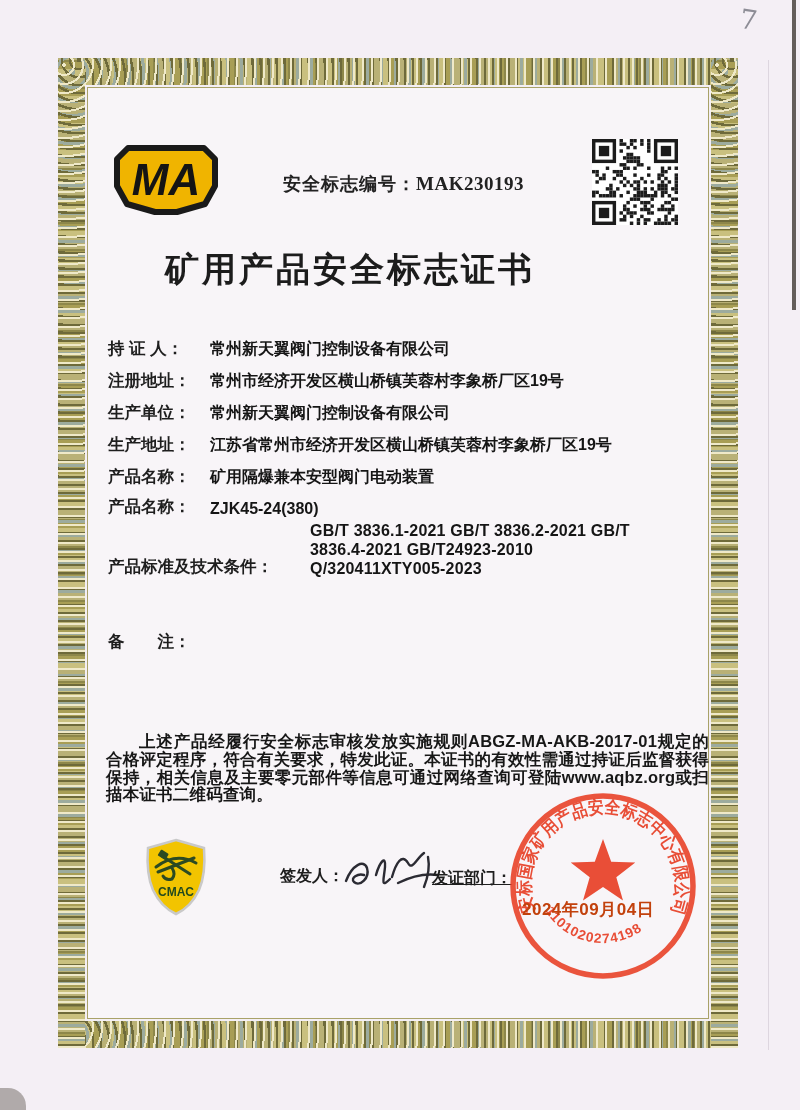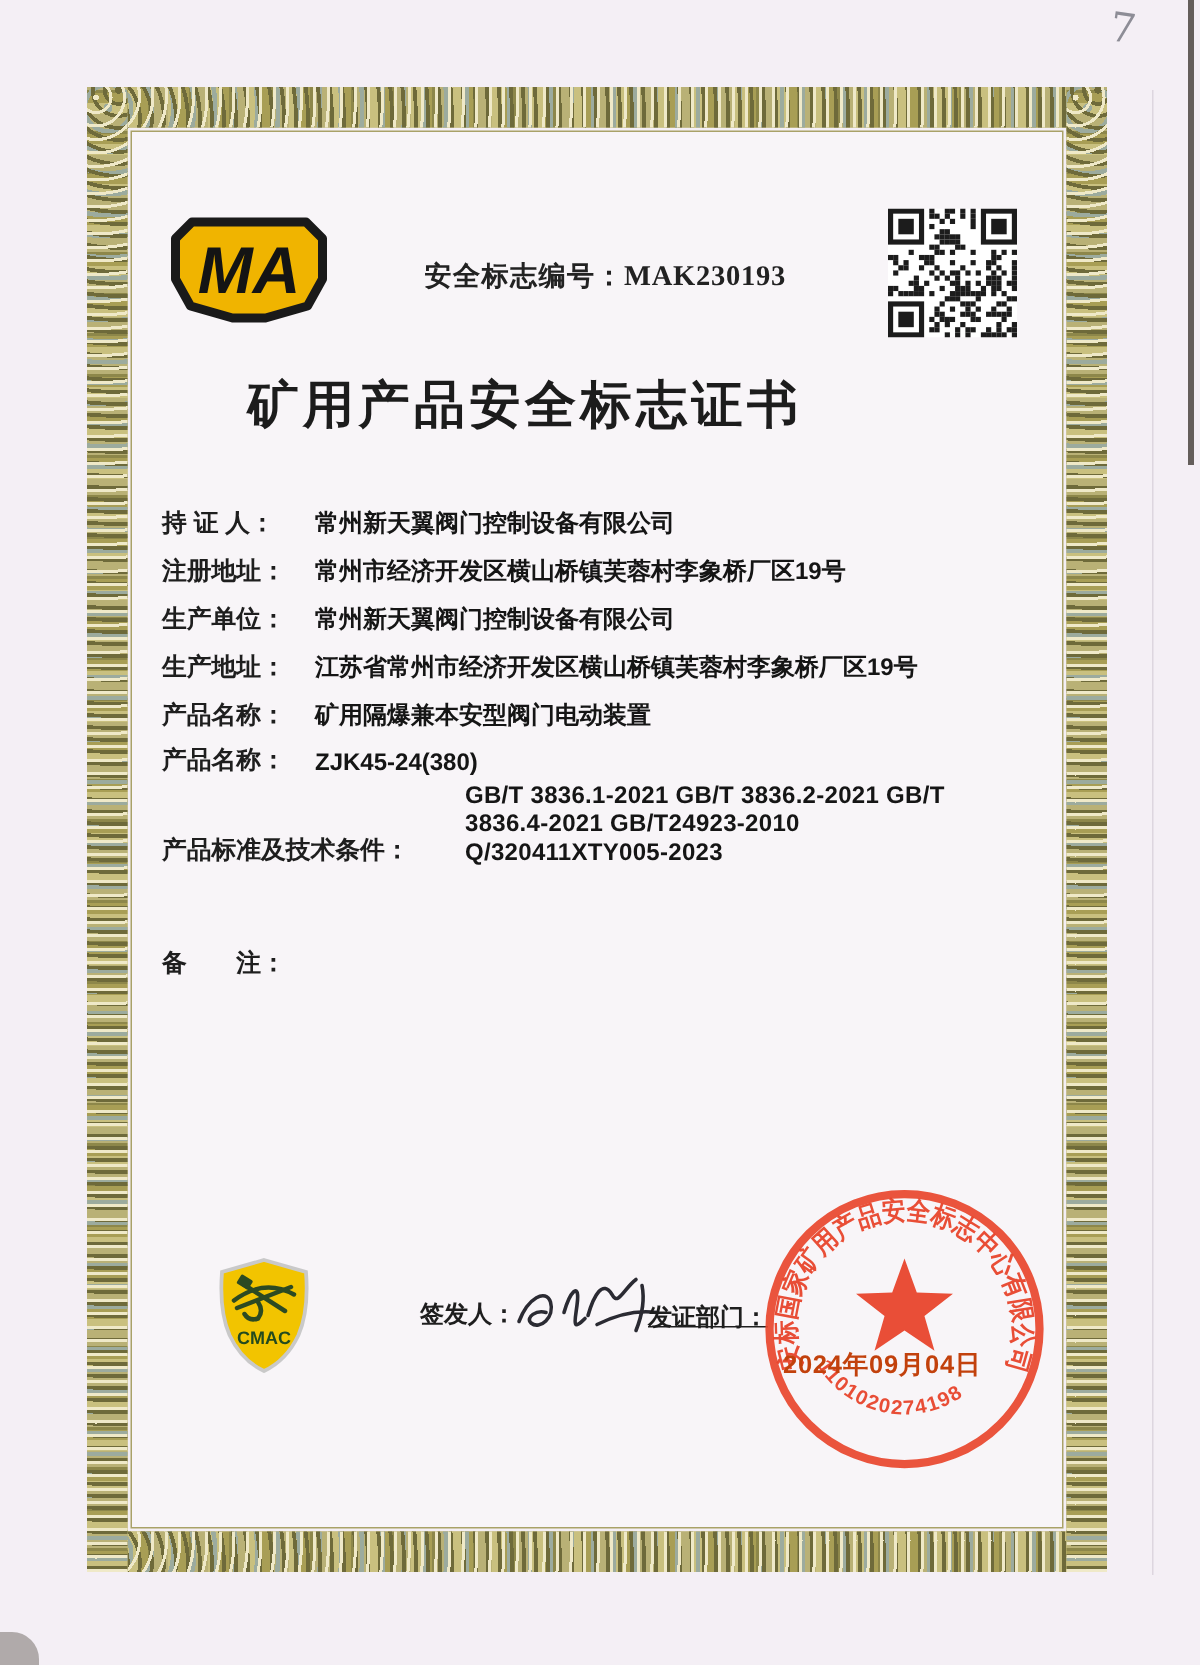--- a/index.html
+++ b/index.html
@@ -315,20 +315,21 @@
     <span class="flabel" style="margin-top:10px">产品标准及技术条件：</span>
     <span class="fvalue">GB/T 3836.1-2021 GB/T 3836.2-2021 GB/T 3836.4-2021 GB/T24923-2010 Q/320411XTY005-2023</span>
   </div>
 
 
   <div class="frow" style="top:631px">
     <span class="flabel">备　　注：</span>
     <span class="fvalue"></span>
   </div>
 
+  <div class="statement">上述产品经履行安全标志审核发放实施规则ABGZ-MA-AKB-2017-01规定的合格评定程序，符合有关要求，特发此证。本证书的有效性需通过持证后监督获得保持，相关信息及主要零元部件等信息可通过网络查询可登陆www.aqbz.org或扫描本证书二维码查询。</div>
 
   <svg class="cmac" width="68" height="78" viewBox="0 0 68 78">
     <path d="M34,2 L62,10 Q64,36 57,52 Q49,69 34,76 Q19,69 11,52 Q4,36 6,10 Z" fill="#f2c400" stroke="#c9c9c9" stroke-width="2.5"></path>
     <g stroke="#2c4a22" stroke-width="3" fill="none" stroke-linecap="round">
       <path d="M16,34 L52,20"></path>
       <path d="M14,29 Q34,14 54,25"></path>
       <path d="M20,18 L48,36"></path>
       <path d="M30,30 q4,6 0,11 q-6,2 -9,-3"></path>
     </g>
     <rect x="17" y="13" width="9" height="7" rx="1" fill="#2c4a22" transform="rotate(32 21 16)"></rect>

